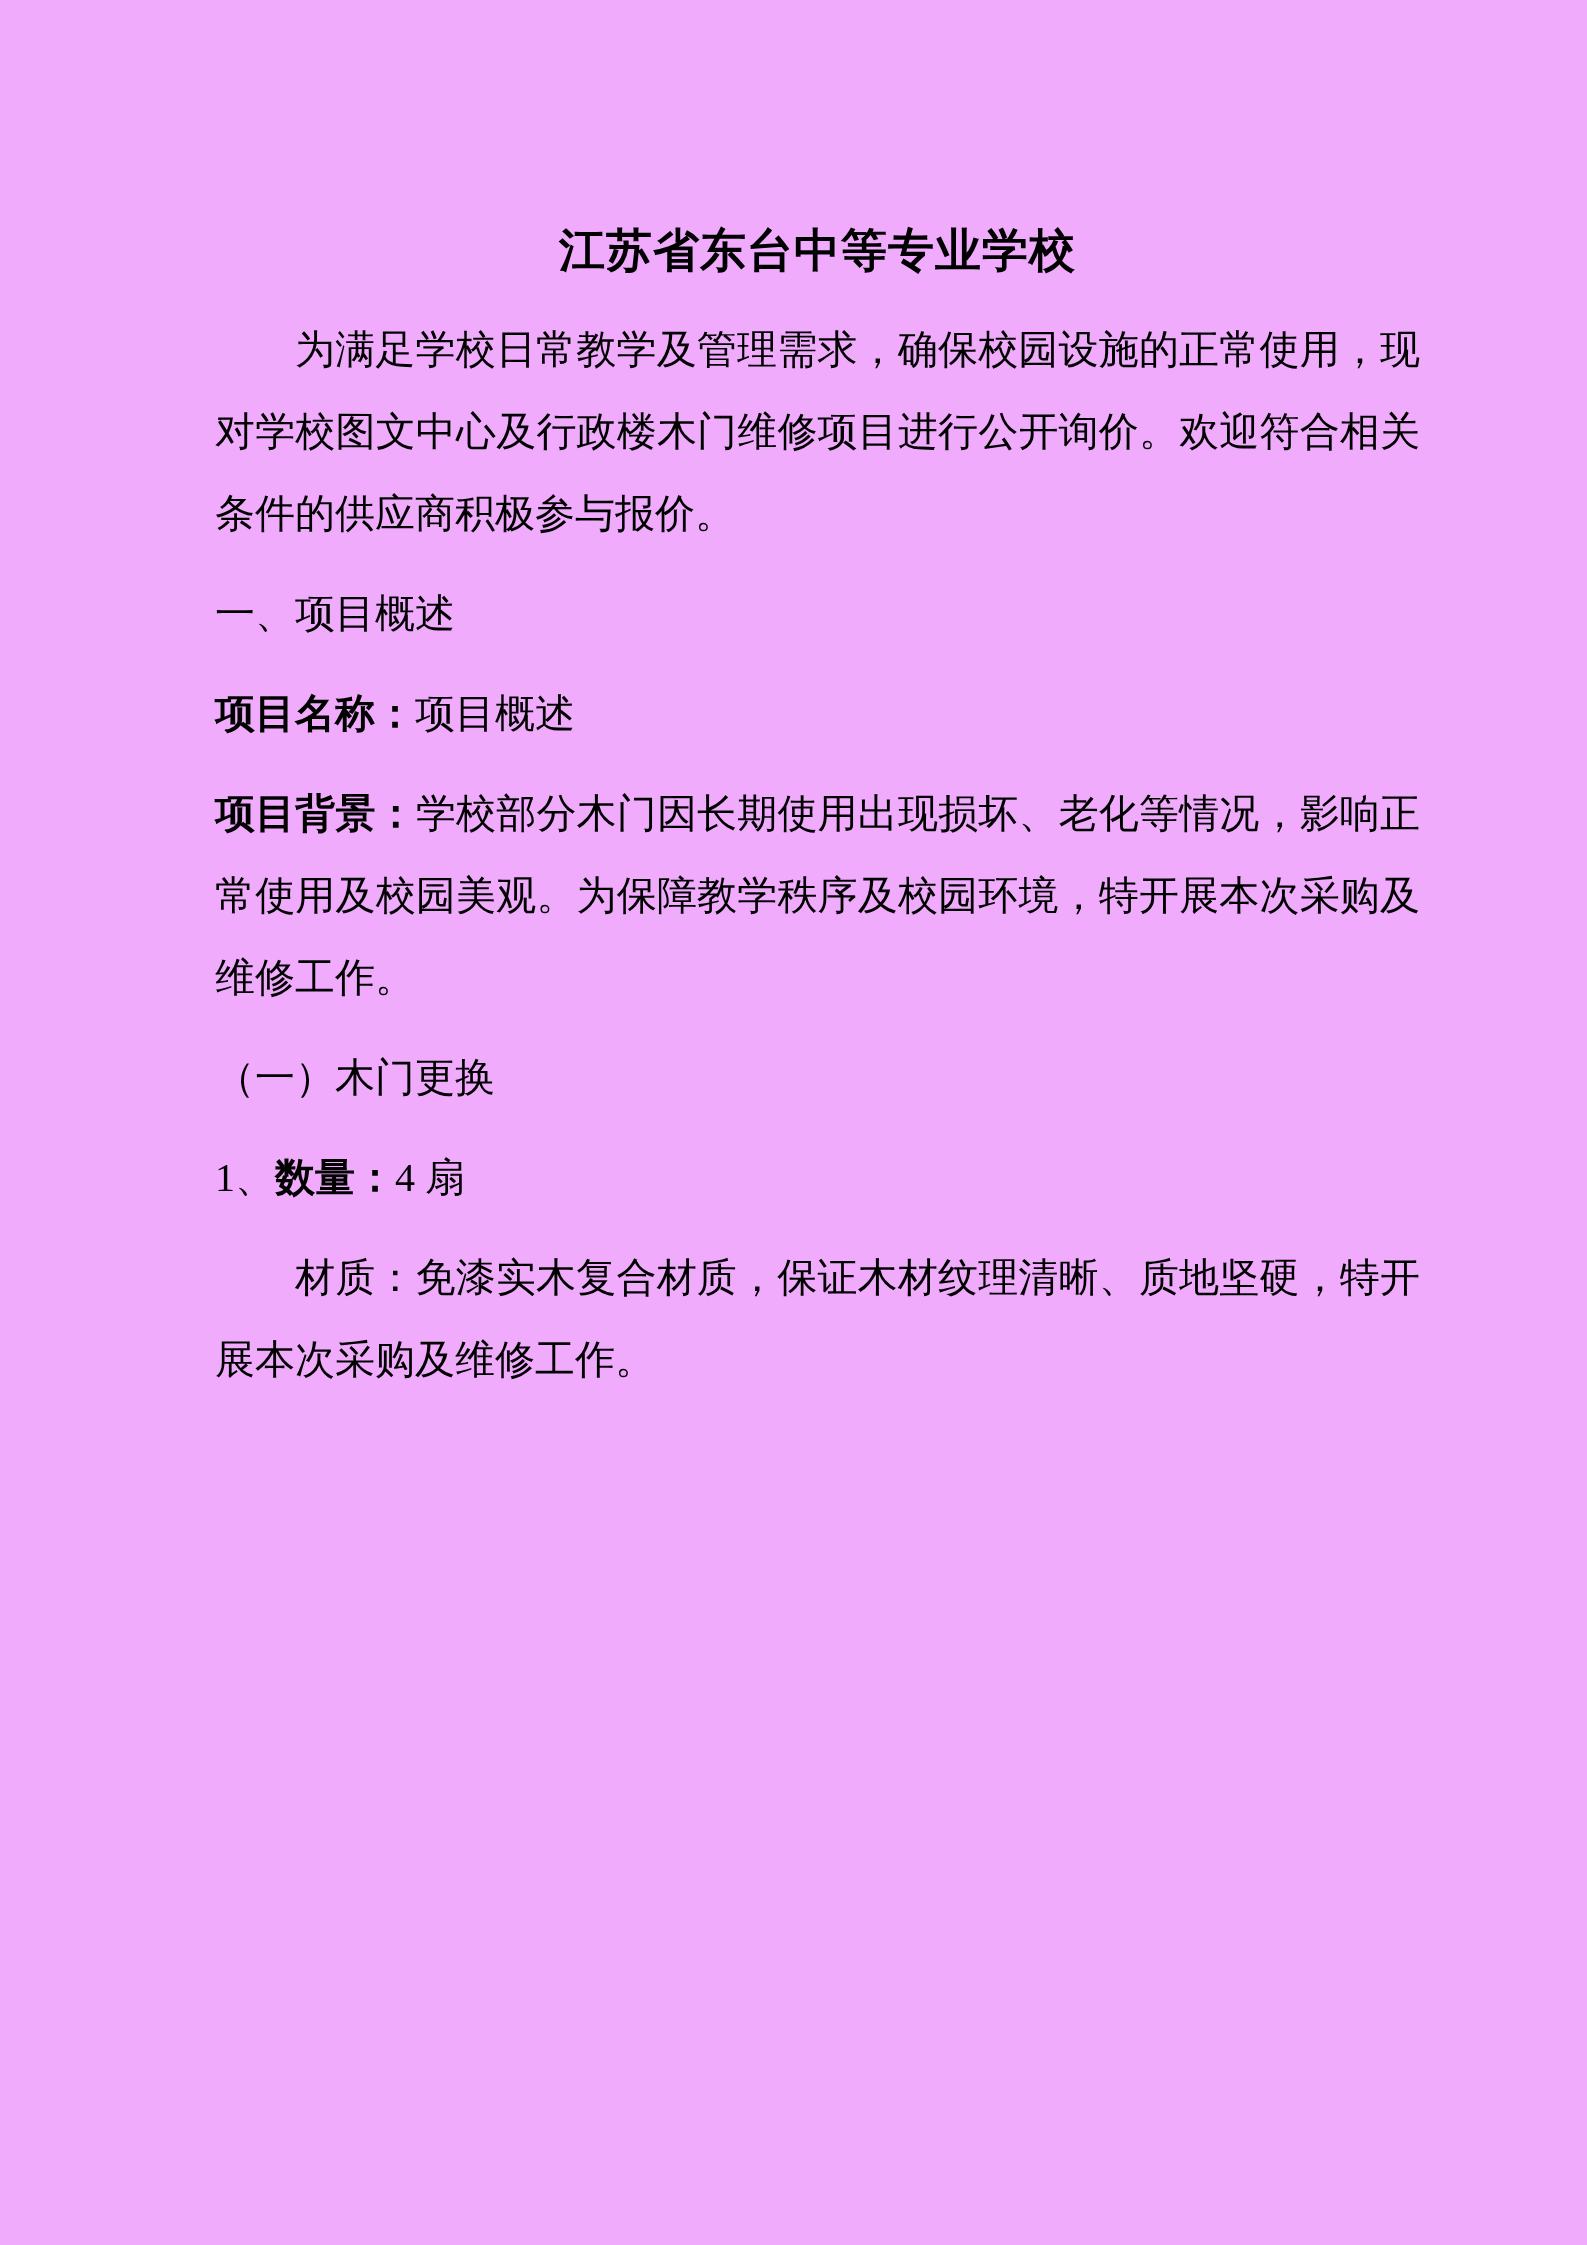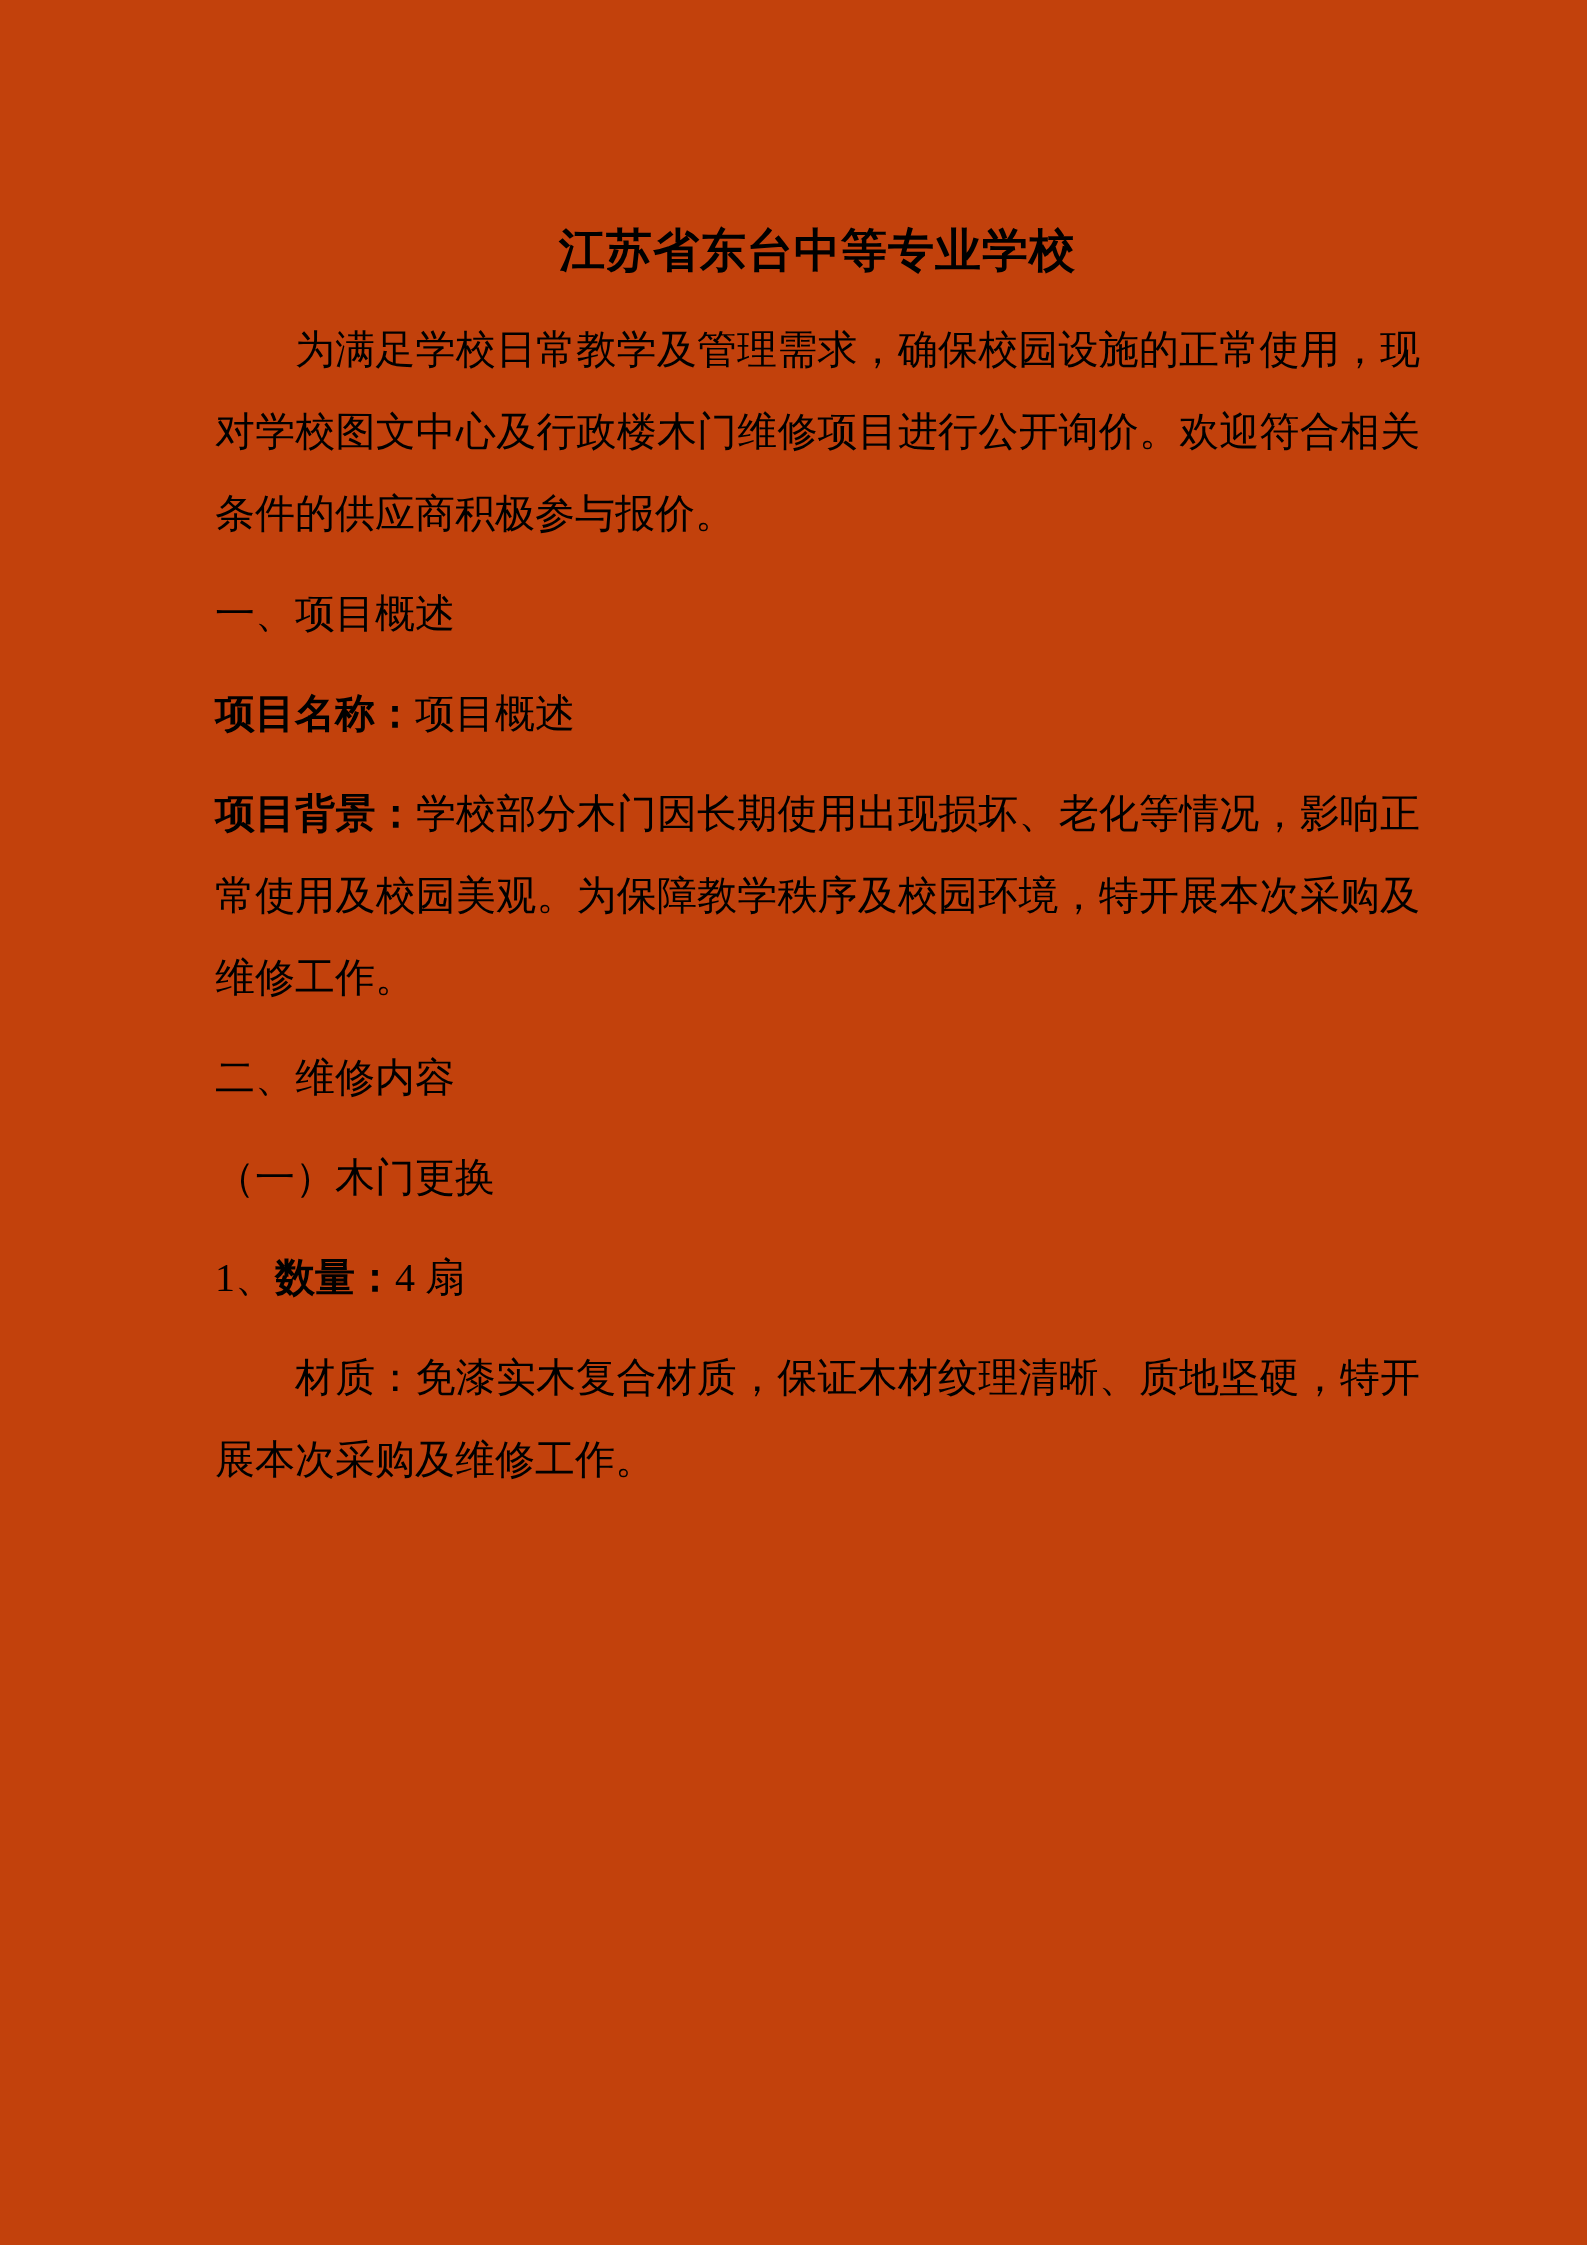--- a/index.html
+++ b/index.html
@@ -1,21 +1,21 @@
 <!DOCTYPE html>
 <html><head>
 <meta charset="utf-8">
 <style>
   * { margin: 0; padding: 0; box-sizing: border-box; }
   html, body { background: #ffffff; }
   .page {
     position: relative;
     width: 1587px;
     height: 2245px;
-    background: #c2410c;
+    background: #f0abfc;
     color: #000000;
     padding: 205px 167px 0 215px;
     font-family: "Liberation Serif", "DejaVu Serif", serif;
     font-size: 40px;
     overflow: hidden;
   }
   .title-block { margin-bottom: 12px; }
   .doc-title {
     font-size: 46px;
     font-weight: bold;
@@ -45,21 +45,20 @@
 
   <p class="para indent">为满足学校日常教学及管理需求，确保校园设施的正常使用，现对学校图文中心及行政楼木门维修项目进行公开询价。欢迎符合相关条件的供应商积极参与报价。</p>
 
   <p class="para">一、项目概述</p>
 
   <p class="para"><span class="b">项目名称：</span><span>项目概述</span></p>
 
 
   <p class="para"><span class="b">项目背景：</span><span>学校部分木门因长期使用出现损坏、老化等情况，影响正常使用及校园美观。为保障教学秩序及校园环境，特开展本次采购及维修工作。</span></p>
 
-  <p class="para">二、维修内容</p>
 
   <p class="para">（一）木门更换</p>
 
   <p class="para"><span>1、</span><span class="b">数量：</span><span>4 扇</span></p>
 
 
 
   <p class="para indent">材质：免漆实木复合材质，保证木材纹理清晰、质地坚硬，特开展本次采购及维修工作。</p>
 
 </div>

